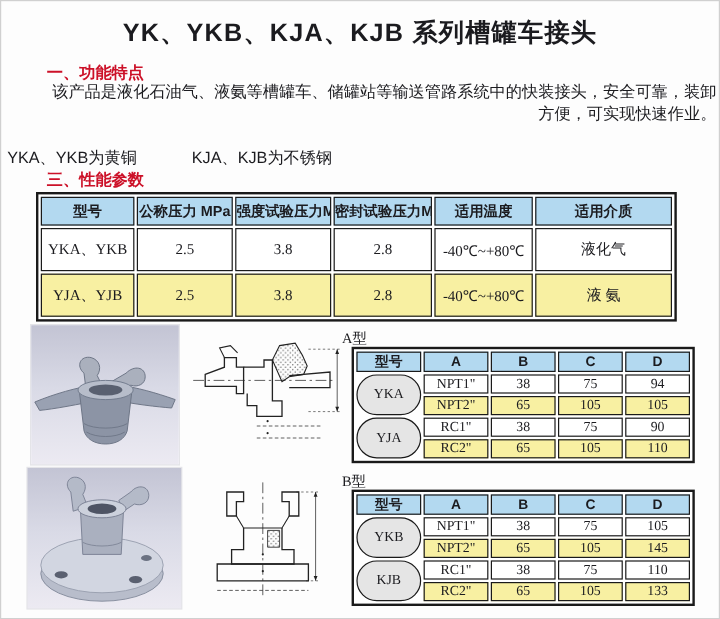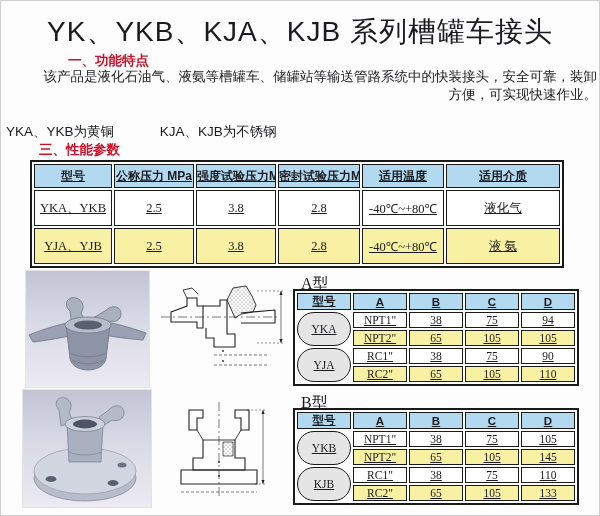--- a/index.html
+++ b/index.html
@@ -8,64 +8,63 @@
     width:600px; height:516px;
     font-family:"Liberation Sans",sans-serif;
     color:#1b1b1f;
   }
   .page{
     position:relative; width:600px; height:516px;
     background:#fdfdfd; border:1px solid #d0d0d0; overflow:hidden;
   }
   .title{
     position:absolute; top:12px; left:0; width:100%;
-    text-align:center; font-size:28px; font-weight:normal; letter-spacing:1px;
+    text-align:center; font-size:21px; font-weight:bold; letter-spacing:1px;
   }
   .sec-heading{
     position:absolute; left:38px;
     color:var(--heading_red,#cc1128); font-weight:bold; font-size:13.5px;
   }
-  .h1{ top:51px;margin-left:29px; } .h2{ top:124px;margin-top:44px; } .h3{ top:140px; } .h4{ top:248px; }
+  .h1{ top:51px; } .h2{ top:124px;margin-top:44px; } .h3{ top:140px; } .h4{ top:248px; }
   .para{
     position:absolute; left:4px; top:67px; width:592px;
     font-size:13.5px; line-height:18px; text-indent:2em;text-align:right;
   }
   .materials{
     position:absolute; left:5px; top:122px; font-size:13.5px;
   }
   .materials .mat2{ margin-left:42px; }
 
   
   table{
     border-collapse:separate; border-spacing:2px;
     border:2px solid var(--border_dark,#1a1a1a);
     background:#fff;
     table-layout:fixed;
-    text-decoration:underline;
   }
   th,td{
     border:1px solid var(--border_dark,#1a1a1a);
     text-align:center; vertical-align:middle;
     overflow:hidden; white-space:nowrap;
   }
   th{ background:var(--table_header_blue,#b3d9f0); font-weight:bold; }
   tr.yellow td{ background:var(--row_yellow,#f8f0a2); }
   td.model-cell{ background:#e5e5e5;border-radius:17px; }
 
   .perf{ position:absolute; left:29px; top:159px; width:534px; }
   .perf th{ height:24px; font-size:12px; }
   .perf td{ height:36px; font-size:12.5px; font-family:"Liberation Serif",serif; }
 
   .dim{ position:absolute; width:286px; }
   .dim th{ height:17px; font-size:11.5px; }
   .dim td{ height:16px; font-size:11.5px; font-family:"Liberation Serif",serif; }
   .dim-a{ left:292px; top:288px; }
   .dim-b{ left:292px; top:407px; }
   .dim-label{
-    position:absolute; left:300px; font-size:16px; font-family:"Liberation Serif",serif;text-align:right;
+    position:absolute; left:284px; font-size:12px; font-family:"Liberation Serif",serif;text-align:right;
   }
   .dim-label-a{ top:273px; } .dim-label-b{ top:392px;font-family:Liberation Serif, serif; }
 
   
   .photo{
     position:absolute;
     background:linear-gradient(180deg,#c3c4d4 0%,#d9dae6 45%,#eceaf2 100%);
     box-shadow:0 0 0 1px #e4e4e8;
   }
   .photo-a{ left:25px; top:270px; width:123px; height:116px; }

